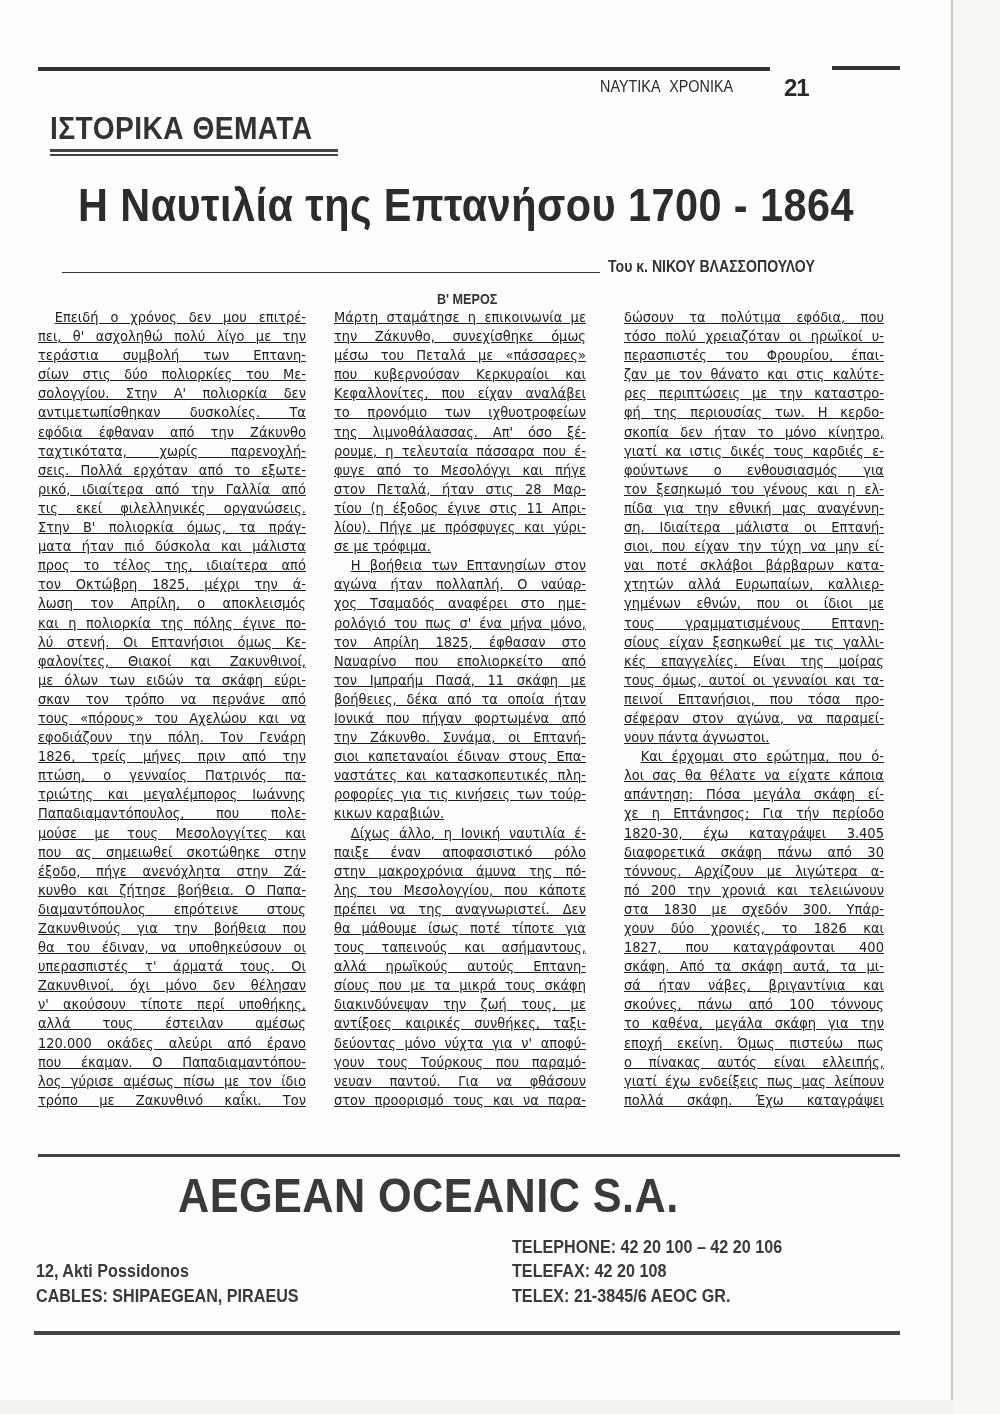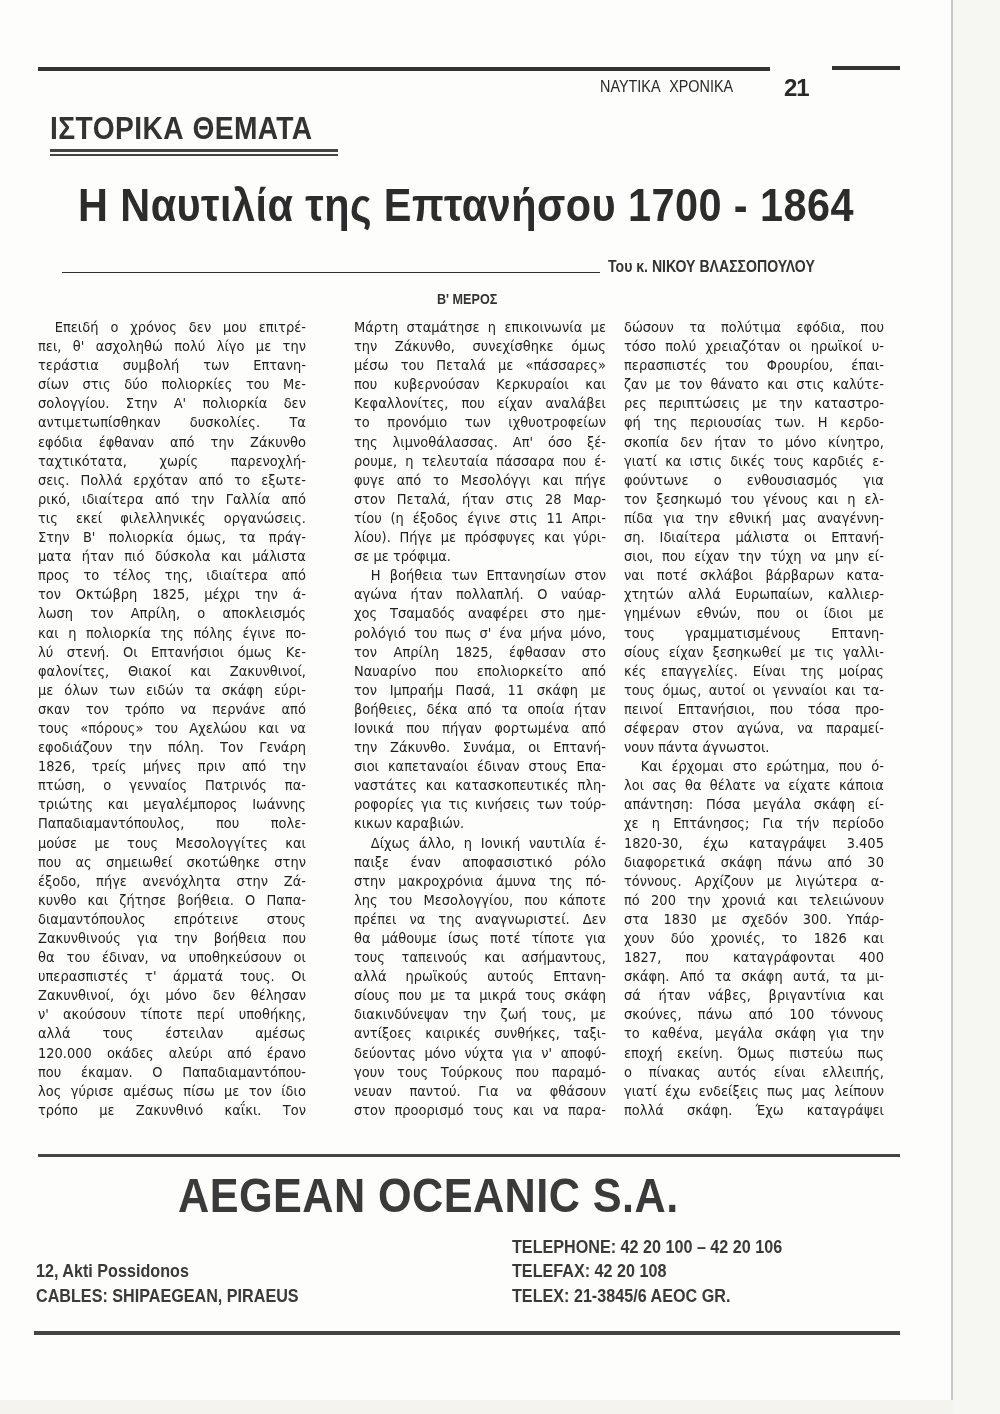--- a/index.html
+++ b/index.html
@@ -20,23 +20,23 @@
   .section-title { position: absolute; left: 50px; top: 110px; font-family: "Liberation Sans", sans-serif; font-weight: bold; font-size: 32px; color: #333; transform: scaleX(0.88); transform-origin: left; letter-spacing: 0.5px; }
   .section-underline-1 { left: 50px; top: 149px; width: 288px; height: 3px; background: #444; }
   .section-underline-2 { left: 50px; top: 154px; width: 288px; height: 2px; background: #444; }
 
   .article-title { position: absolute; left: 78px; top: 178px; font-family: "Liberation Sans", sans-serif; font-weight: bold; font-size: 46px; color: #2c2c2c; white-space: nowrap; transform: scaleX(0.9); transform-origin: left; letter-spacing: 0.5px; }
 
   .byline-rule { left: 62px; top: 272px; width: 538px; height: 1px; background: #333; }
   .byline { position: absolute; left: 608px; top: 258px; font-family: "Liberation Sans", sans-serif; font-weight: bold; font-size: 16px; color: #333; white-space: nowrap; transform: scaleX(0.88); transform-origin: left; }
   .part-label { position: absolute; left: 437px; top: 291px; font-family: "Liberation Sans", sans-serif; font-weight: bold; font-size: 14px; color: #333; transform: scaleX(0.9); transform-origin: left; }
 
-  .column { position: absolute; top: 318px; }
+  .column { position: absolute; top: 308px; text-decoration: underline; }
   .col-1 { left: 38px; width: 268px; }
-  .col-2 { left: 334px; width: 252px; margin-left: 20px; }
+  .col-2 { left: 334px; width: 252px; }
   .col-3 { left: 624px; width: 260px; }
   .line {
     height: 19.1px; line-height: 19.1px; font-family: "DejaVu Sans", sans-serif; font-size: 14px;
     white-space: nowrap; text-align: justify; text-align-last: justify; color: #222;
     transform: scaleX(0.93); transform-origin: left; width: 107.5%;
   }
   .line.last { text-align-last: left; }
   .line.indent { text-indent: 18px; }
 
   .ad-top-rule { left: 38px; top: 1154px; width: 862px; height: 3px; background: #444; }

